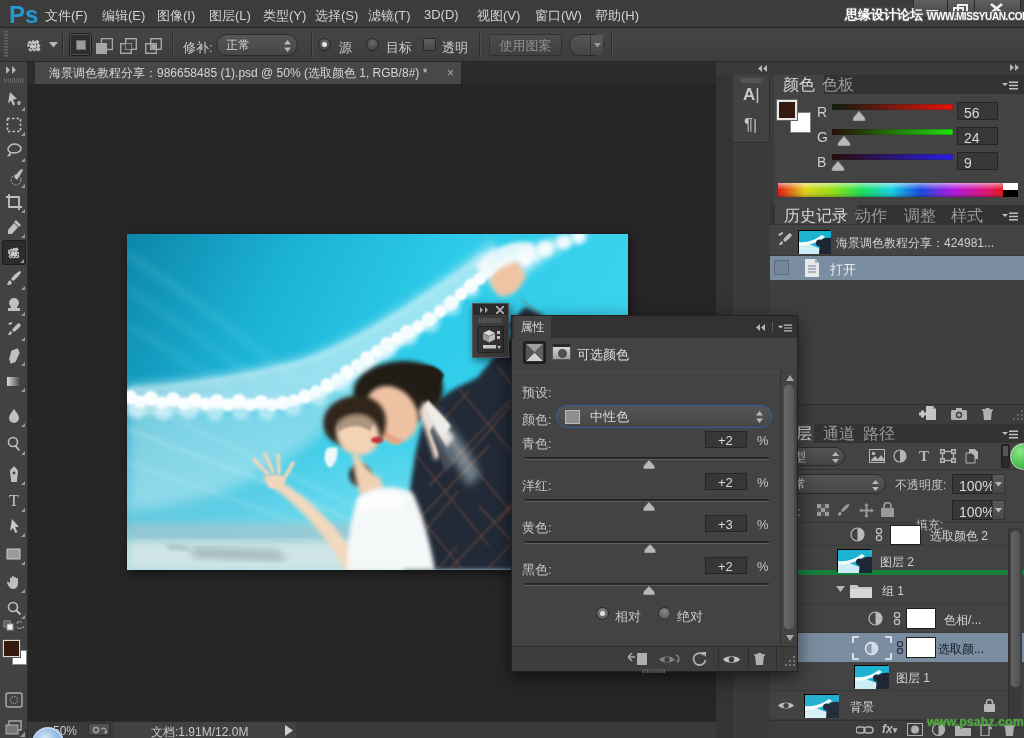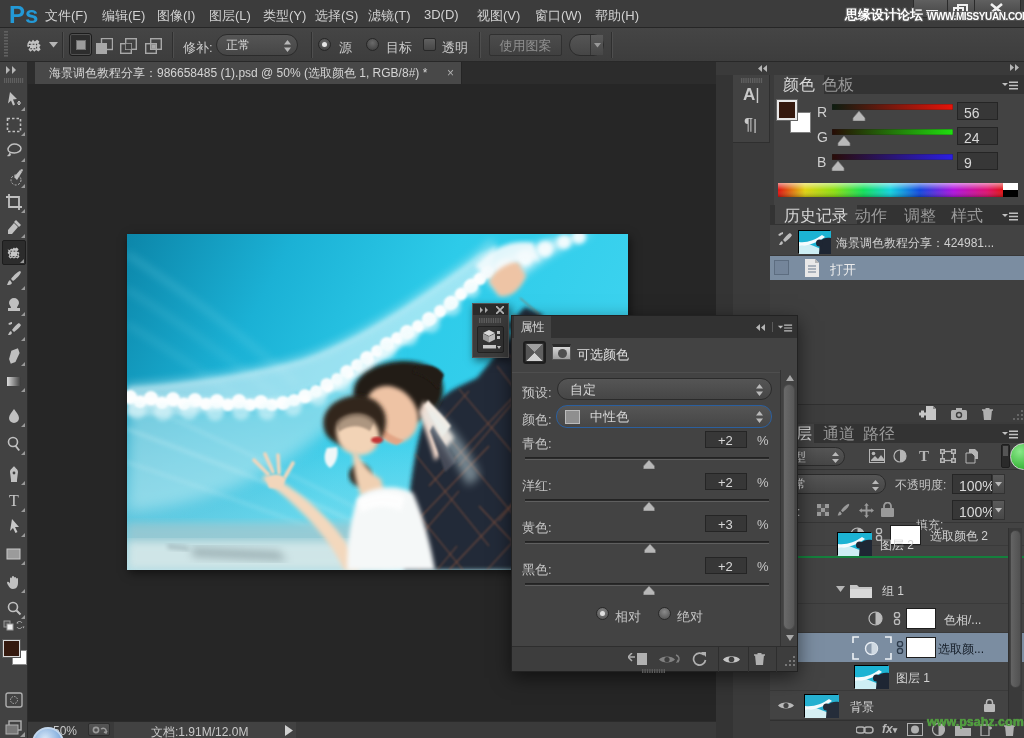--- a/index.html
+++ b/index.html
@@ -849,21 +849,21 @@
         <svg class="abs" style="left:103px;top:5px" width="12" height="13">
               <g fill="none" stroke="#bbb" stroke-width="1.4">
                 <rect x="3.5" y="0.5" width="5" height="5" rx="2"></rect>
                 <rect x="3.5" y="7.5" width="5" height="5" rx="2"></rect>
               </g>
             </svg>
         <div class="abs" style="left:120px;top:2px;width:31px;height:20px;background:#fff;border:1px solid #1e1e1e"></div>
         <div class="lbl" style="left:160px;top:5px;color:#d2d2d2">选取颜色 2</div>
       </div>
 
-      <div class="abs" style="left:0;top:6px;width:254px;height:29px;border-bottom:2px solid #15803d">
+      <div class="abs" style="left:0;top:23px;width:254px;height:29px;border-bottom:5px solid #15803d">
         <div class="thumbimg" style="left:67px;top:3px;width:34px;height:23px">
           <svg width="34" height="23">
                 <rect width="34" height="23" fill="#25c2e2"></rect>
                 <path d="M0 0h34v23H0z" fill="#14a3c4" opacity="0.5"></path>
                 <path d="M0 23v-8l11-2 13 5v5z" fill="#cdeef4"></path>
                 <path d="M0 11 C9 12 17 9 24 4 L27 6 C19 12 9 15 0 15 Z" fill="#fff" opacity="0.95"></path>
                 <path d="M21 23 L22 10 C26 7 30 6 34 7 L34 23 Z" fill="#1e2633"></path>
                 <path d="M18 12 a3.5 3.5 0 1 1 7 0 a3.5 3.5 0 1 1 -7 0" fill="#1e2633"></path>
               </svg>
         </div>
@@ -1050,24 +1050,20 @@
           <path d="M17 0v17l-8.5-8.5z" fill="#606060"></path>
         </svg>
   </div>
   <div class="abs" style="left:40px;top:28px;width:19px;height:16px;background:linear-gradient(#d6d6d6,#9e9e9e);border-top:3px solid #2a2a2a;border-left:1px solid #555;border-right:1px solid #555;border-bottom:1px solid #555">
     <div class="abs" style="left:5px;top:2px;width:9px;height:9px;border-radius:50%;background:#4f4f4f"></div>
   </div>
   <div class="lbl" style="left:65px;top:30px;font-size:13px;color:#e0e0e0">可选颜色</div>
   <div class="abs" style="left:0;top:56px;width:269px;height:1px;background:#383838;border-bottom:1px solid #4e4e4e"></div>
 
   <div class="lbl" style="left:10px;top:68px;font-size:13px">预设:</div>
-  <div class="drop" style="left:45px;top:62px;width:215px;height:22px;line-height:21px;padding-left:12px;font-size:13px">自定
-    <svg class="abs" style="right:8px;top:5px" width="7" height="12">
-          <path d="M0 4.5L3.5 0 7 4.5zM0 7.5L3.5 12 7 7.5z" fill="#b9b9b9"></path>
-        </svg></div>
 
   <div class="lbl" style="left:10px;top:95px;font-size:13px">颜色:</div>
   <div class="drop" style="left:44px;top:89px;width:216px;height:23px;line-height:22px;padding-left:33px;font-size:13px;border:1px solid #2b5f9e">中性色
     <div class="abs" style="left:8px;top:4px;width:15px;height:14px;background:#8f8f8f;border:1px solid #bbb"></div>
     <svg class="abs" style="right:8px;top:5px" width="7" height="12">
           <path d="M0 4.5L3.5 0 7 4.5zM0 7.5L3.5 12 7 7.5z" fill="#b9b9b9"></path>
         </svg></div>
 
   <div class="lbl" style="left:10px;top:119px;font-size:13px">青色:</div>
   <div class="valbox" style="left:193px;top:115px;width:42px;height:17px;padding:1px 0 0 12px;font-size:13px">+2</div>

